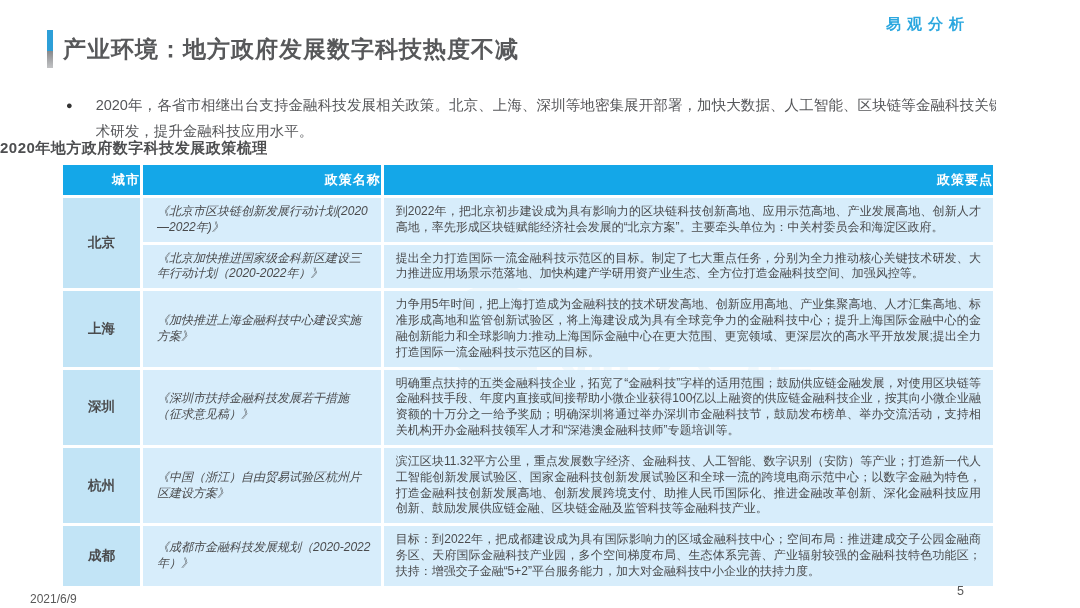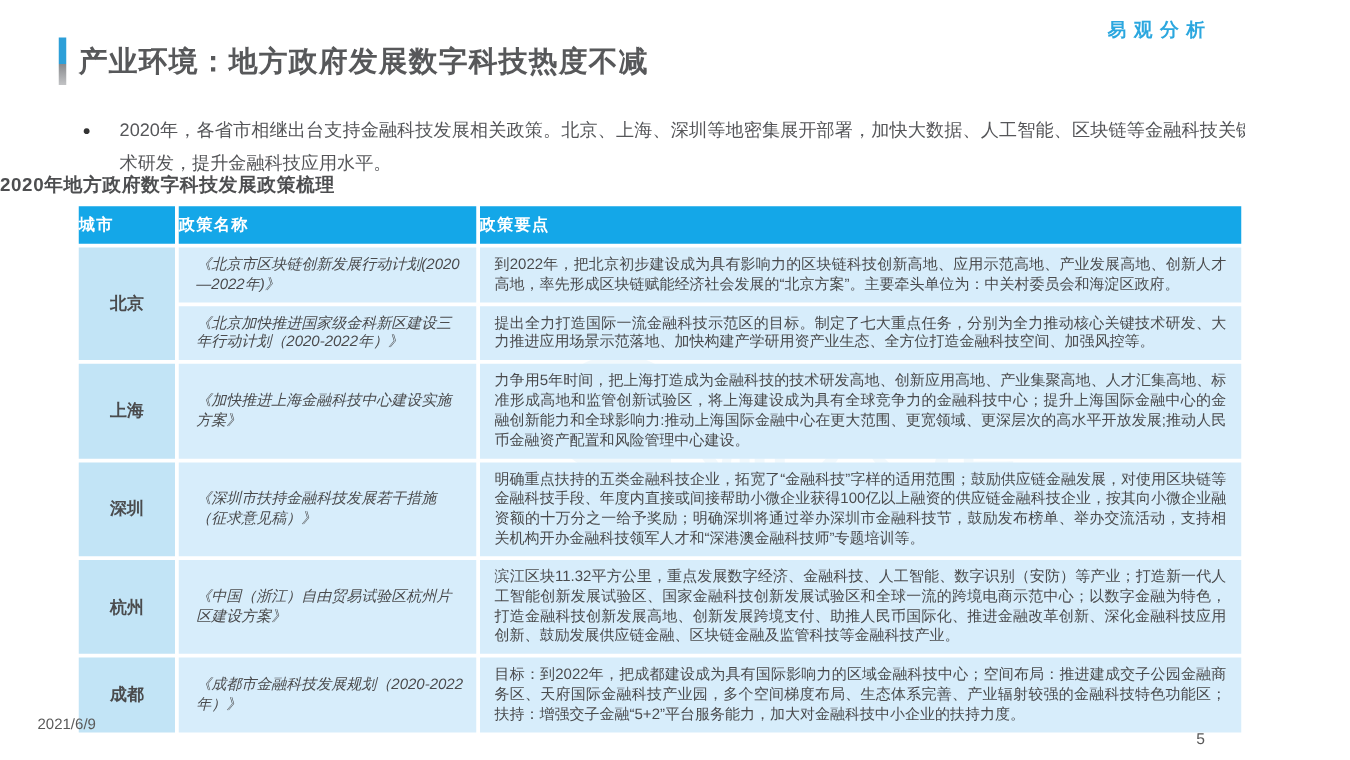--- a/index.html
+++ b/index.html
@@ -32,33 +32,33 @@
 
   
   .bullet-block{position:absolute;top:92px;left:66px;width:952px;display:flex;}
   .bullet-dot{font-size:11px;color:#333;line-height:26px;flex:0 0 auto;}
   .bullet-text{margin-left:23px;font-size:14.5px;line-height:26px;color:#555659;text-align:justify;}
 
   
   .table-title{position:absolute;top:139px;left:0;width:100%;text-align:left;
     font-size:15px;font-weight:bold;color:#4D4E50;letter-spacing:0.5px;}
   table.policy-table{position:absolute;top:162px;left:60px;border-collapse:separate;border-spacing:3px;table-layout:fixed;}
-  .policy-table th{background:var(--header-bg);color:#fff;font-size:13px;font-weight:bold;height:30px;text-align:left;letter-spacing:1px;}
+  .policy-table th{background:var(--header-bg);color:#fff;font-size:13px;font-weight:bold;height:30px;text-align:right;letter-spacing:1px;}
   .policy-table td{vertical-align:middle;}
   td.city-cell{background:var(--city-cell-bg);text-align:center;font-size:13.5px;font-weight:bold;color:var(--body-text);}
   td.name-cell{background:var(--cell-bg);font-size:12px;line-height:1.32;color:var(--body-text);padding:6px 8px 6px 14px;font-style:italic;}
   td.points-cell{background:var(--cell-bg);font-size:12px;line-height:1.32;color:var(--body-text);padding:6px 12px;text-align:justify;}
 
   
   .watermark{position:absolute;top:330px;left:470px;opacity:0.055;pointer-events:none;color:#1d8fd0;
     font-size:78px;font-weight:bold;letter-spacing:10px;transform:rotate(0deg);}
   .watermark-ring{position:absolute;top:-46px;left:-30px;width:110px;height:96px;border:14px solid #1d8fd0;border-radius:50%;}
 
   
-  .footer-date{position:absolute;bottom:22px;left:30px;font-size:12px;color:#595959;}
+  .footer-date{position:absolute;bottom:2px;left:30px;font-size:12px;color:#595959;}
   .footer-slogan{position:absolute;bottom:10px;left:0;width:100%;text-align:center;font-size:12.5px;color:#595959;}
   .footer-page{position:absolute;bottom:10px;right:32px;font-size:12.5px;color:#595959;}
 </style>
 </head>
 <body>
 
 <div class="slide">
 
   <div class="title-row">
     <div class="accent-bar"></div>
@@ -100,21 +100,21 @@
         <td class="name-cell">《北京市区块链创新发展行动计划(2020—2022年)》</td>
         <td class="points-cell">到2022年，把北京初步建设成为具有影响力的区块链科技创新高地、应用示范高地、产业发展高地、创新人才高地，率先形成区块链赋能经济社会发展的“北京方案”。主要牵头单位为：中关村委员会和海淀区政府。</td>
       </tr>
       <tr>
         <td class="name-cell">《北京加快推进国家级金科新区建设三年行动计划（2020-2022年）》</td>
         <td class="points-cell">提出全力打造国际一流金融科技示范区的目标。制定了七大重点任务，分别为全力推动核心关键技术研发、大力推进应用场景示范落地、加快构建产学研用资产业生态、全方位打造金融科技空间、加强风控等。</td>
       </tr>
       <tr>
         <td class="city-cell">上海</td>
         <td class="name-cell">《加快推进上海金融科技中心建设实施方案》</td>
-        <td class="points-cell">力争用5年时间，把上海打造成为金融科技的技术研发高地、创新应用高地、产业集聚高地、人才汇集高地、标准形成高地和监管创新试验区，将上海建设成为具有全球竞争力的金融科技中心；提升上海国际金融中心的金融创新能力和全球影响力:推动上海国际金融中心在更大范围、更宽领域、更深层次的高水平开放发展;推动人民币金融资产配置和风险管理中心建设。</td>
+        <td class="points-cell">力争用5年时间，把上海打造成为金融科技的技术研发高地、创新应用高地、产业集聚高地、人才汇集高地、标准形成高地和监管创新试验区，将上海建设成为具有全球竞争力的金融科技中心；提升上海国际金融中心的金融创新能力和全球影响力:推动上海国际金融中心在更大范围、更宽领域、更深层次的高水平开放发展;提出全力打造国际一流金融科技示范区的目标。</td>
       </tr>
       <tr>
         <td class="city-cell">深圳</td>
         <td class="name-cell">《深圳市扶持金融科技发展若干措施（征求意见稿）》</td>
         <td class="points-cell">明确重点扶持的五类金融科技企业，拓宽了“金融科技”字样的适用范围；鼓励供应链金融发展，对使用区块链等金融科技手段、年度内直接或间接帮助小微企业获得100亿以上融资的供应链金融科技企业，按其向小微企业融资额的十万分之一给予奖励；明确深圳将通过举办深圳市金融科技节，鼓励发布榜单、举办交流活动，支持相关机构开办金融科技领军人才和“深港澳金融科技师”专题培训等。</td>
       </tr>
       <tr>
         <td class="city-cell">杭州</td>
         <td class="name-cell">《中国（浙江）自由贸易试验区杭州片区建设方案》</td>
         <td class="points-cell">滨江区块11.32平方公里，重点发展数字经济、金融科技、人工智能、数字识别（安防）等产业；打造新一代人工智能创新发展试验区、国家金融科技创新发展试验区和全球一流的跨境电商示范中心；以数字金融为特色，打造金融科技创新发展高地、创新发展跨境支付、助推人民币国际化、推进金融改革创新、深化金融科技应用创新、鼓励发展供应链金融、区块链金融及监管科技等金融科技产业。</td>

